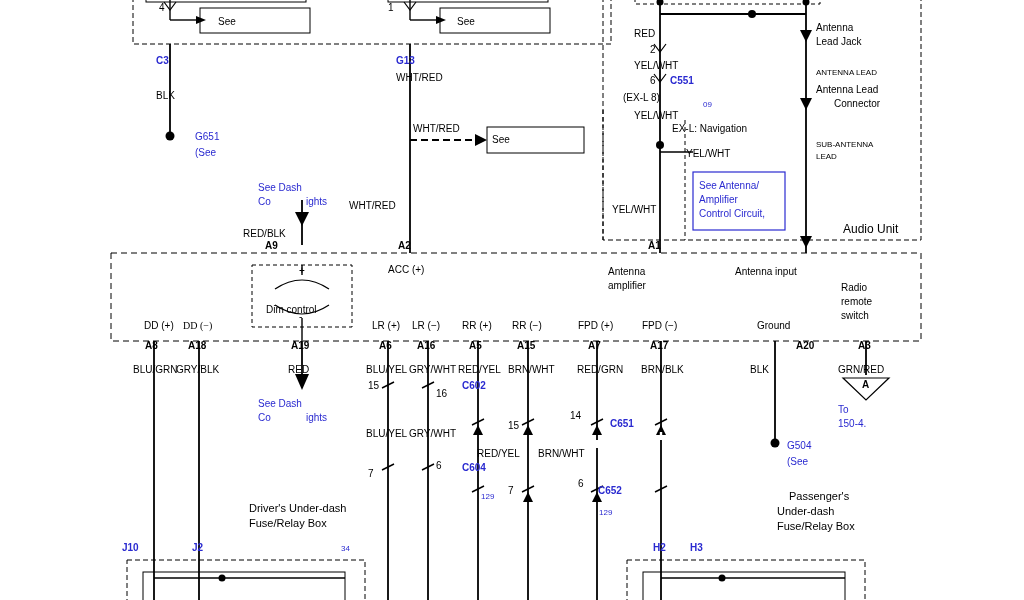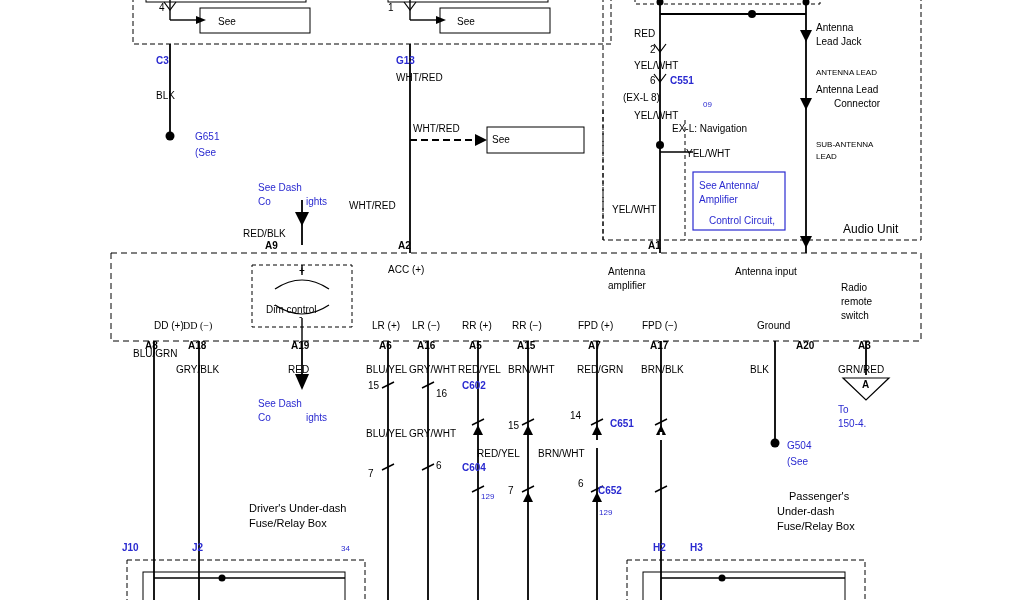--- a/index.html
+++ b/index.html
@@ -175,21 +175,21 @@
   <div class="lbl blue bold" style="left:670px;top:75px;">C551</div>
   <div class="lbl" style="left:623px;top:92px;">(EX-L 8)</div>
   <div class="lbl blue xs" style="left:703px;top:100px;">09</div>
   <div class="lbl sm" style="left:634px;top:110px;">YEL/WHT</div>
   <div class="lbl" style="left:672px;top:123px;">EX-L: Navigation</div>
   <div class="lbl sm" style="left:686px;top:148px;">YEL/WHT</div>
   <div class="lbl sm" style="left:612px;top:204px;">YEL/WHT</div>
 
   <div class="lbl blue" style="left:699px;top:180px;">See Antenna/</div>
   <div class="lbl blue" style="left:699px;top:194px;">Amplifier</div>
-  <div class="lbl blue" style="left:699px;top:215px;margin-left:10px;">Control Circuit,</div>
+  <div class="lbl blue" style="left:699px;top:208px;">Control Circuit,</div>
 
   <div class="lbl" style="left:816px;top:22px;">Antenna</div>
   <div class="lbl" style="left:816px;top:36px;">Lead Jack</div>
   <div class="lbl xs" style="left:816px;top:68px;">ANTENNA LEAD</div>
   <div class="lbl" style="left:816px;top:84px;">Antenna Lead</div>
   <div class="lbl" style="left:816px;top:98px;margin-left:18px;">Connector</div>
   <div class="lbl xs" style="left:816px;top:140px;">SUB-ANTENNA</div>
   <div class="lbl xs" style="left:816px;top:152px;">LEAD</div>
   <div class="lbl lg" style="left:843px;top:223px;">Audio Unit</div>
 
@@ -202,21 +202,21 @@
   <div class="lbl" style="left:841px;top:310px;">switch</div>
 
   <div class="lbl bold" style="left:265px;top:240px;">A9</div>
   <div class="lbl bold" style="left:398px;top:240px;">A2</div>
   <div class="lbl sm" style="left:388px;top:264px;">ACC (+)</div>
   <div class="lbl bold" style="left:648px;top:240px;">A1</div>
   <div class="lbl" style="left:299px;top:265px;">+</div>
   <div class="lbl" style="left:299px;top:311px;">-</div>
   <div class="lbl" style="left:266px;top:304px;">Dim control</div>
 
-  <div class="lbl sm" style="left:154px;top:320px;">DD (+)</div>
+  <div class="lbl sm" style="left:144px;top:320px;">DD (+)</div>
   <div class="lbl sm" style="left:183px;top:320px;font-family:Liberation Serif, serif;">DD (−)</div>
   <div class="lbl sm" style="left:372px;top:320px;">LR (+)</div>
   <div class="lbl sm" style="left:412px;top:320px;">LR (−)</div>
   <div class="lbl sm" style="left:462px;top:320px;">RR (+)</div>
   <div class="lbl sm" style="left:512px;top:320px;">RR (−)</div>
   <div class="lbl sm" style="left:578px;top:320px;">FPD (+)</div>
   <div class="lbl sm" style="left:642px;top:320px;">FPD (−)</div>
   <div class="lbl" style="left:757px;top:320px;">Ground</div>
 
   <div class="lbl bold" style="left:145px;top:340px;">A8</div>
@@ -224,21 +224,21 @@
   <div class="lbl bold" style="left:291px;top:340px;">A19</div>
   <div class="lbl bold" style="left:379px;top:340px;">A6</div>
   <div class="lbl bold" style="left:417px;top:340px;">A16</div>
   <div class="lbl bold" style="left:469px;top:340px;">A5</div>
   <div class="lbl bold" style="left:517px;top:340px;">A15</div>
   <div class="lbl bold" style="left:588px;top:340px;">A7</div>
   <div class="lbl bold" style="left:650px;top:340px;">A17</div>
   <div class="lbl bold" style="left:764px;top:340px;margin-left:32px;">A20</div>
   <div class="lbl bold" style="left:858px;top:340px;">A3</div>
 
-  <div class="lbl sm" style="left:133px;top:348px;">BLU/GRN</div>
+  <div class="lbl sm" style="left:133px;top:364px;">BLU/GRN</div>
   <div class="lbl sm" style="left:176px;top:364px;">GRY/BLK</div>
   <div class="lbl sm" style="left:288px;top:364px;">RED</div>
   <div class="lbl sm" style="left:366px;top:364px;">BLU/YEL</div>
   <div class="lbl sm" style="left:409px;top:364px;">GRY/WHT</div>
   <div class="lbl sm" style="left:458px;top:364px;">RED/YEL</div>
   <div class="lbl sm" style="left:508px;top:364px;">BRN/WHT</div>
   <div class="lbl sm" style="left:577px;top:364px;">RED/GRN</div>
   <div class="lbl sm" style="left:641px;top:364px;">BRN/BLK</div>
   <div class="lbl sm" style="left:750px;top:364px;">BLK</div>
   <div class="lbl sm" style="left:838px;top:364px;">GRN/RED</div>

